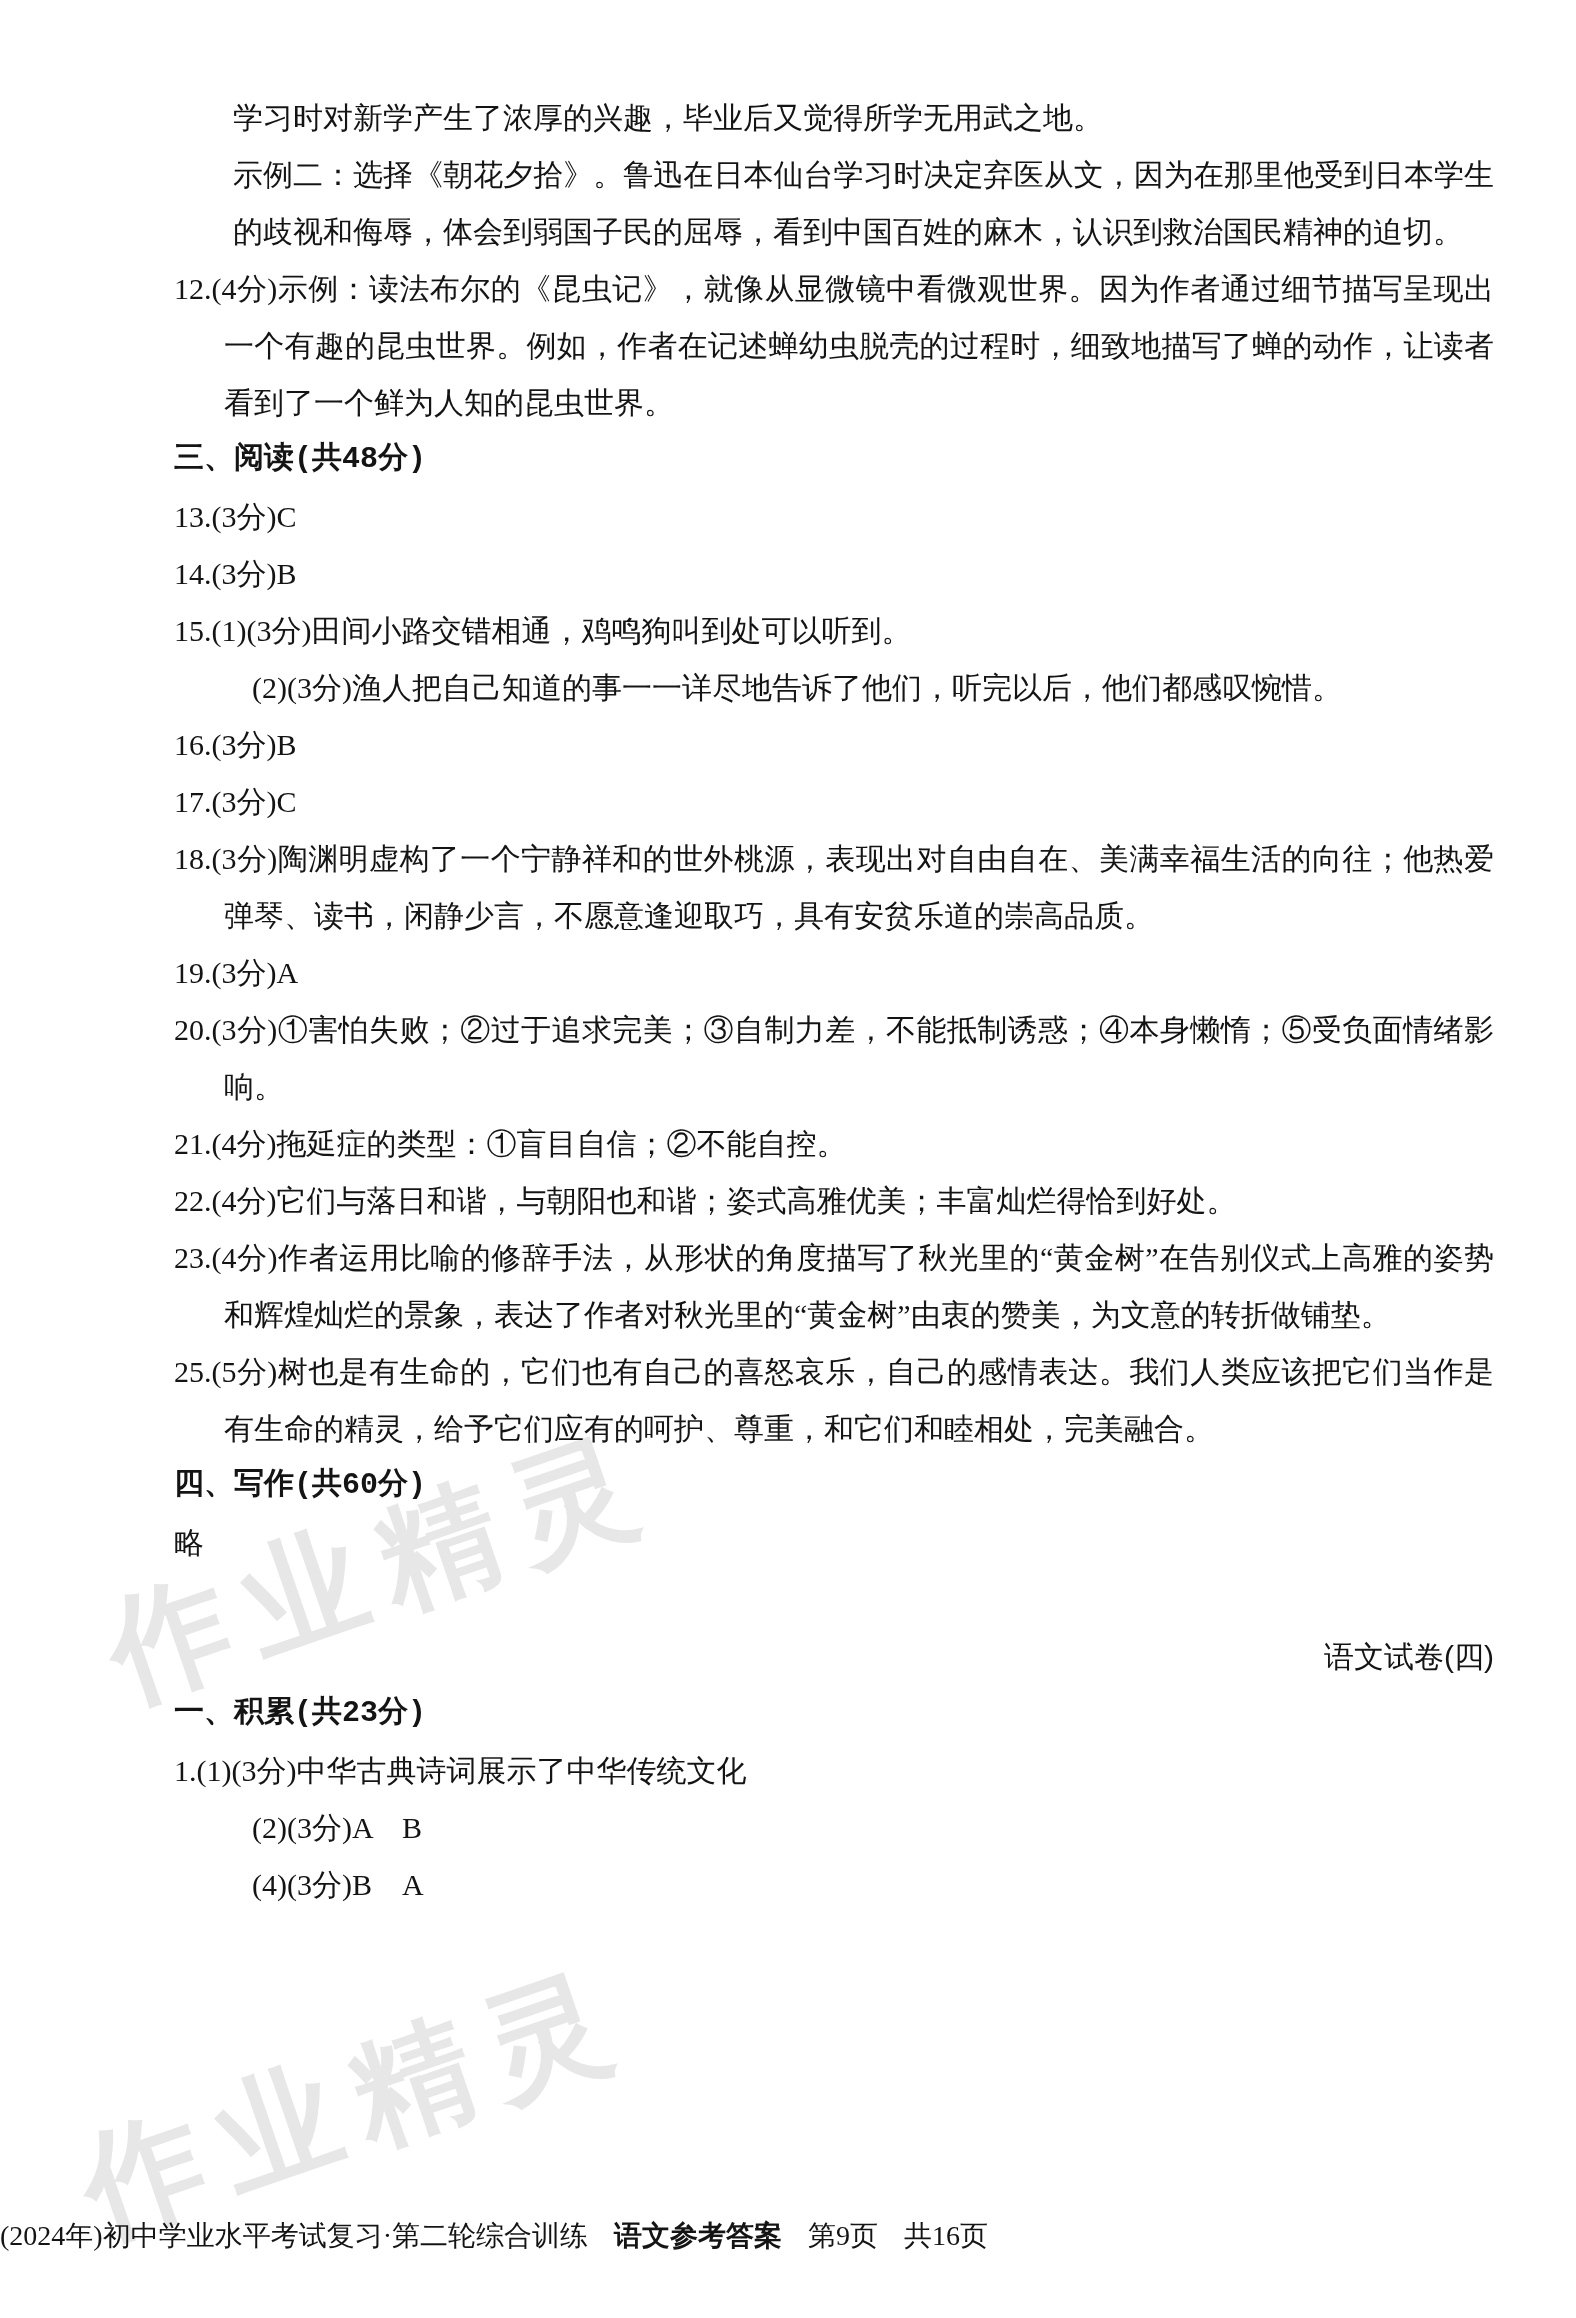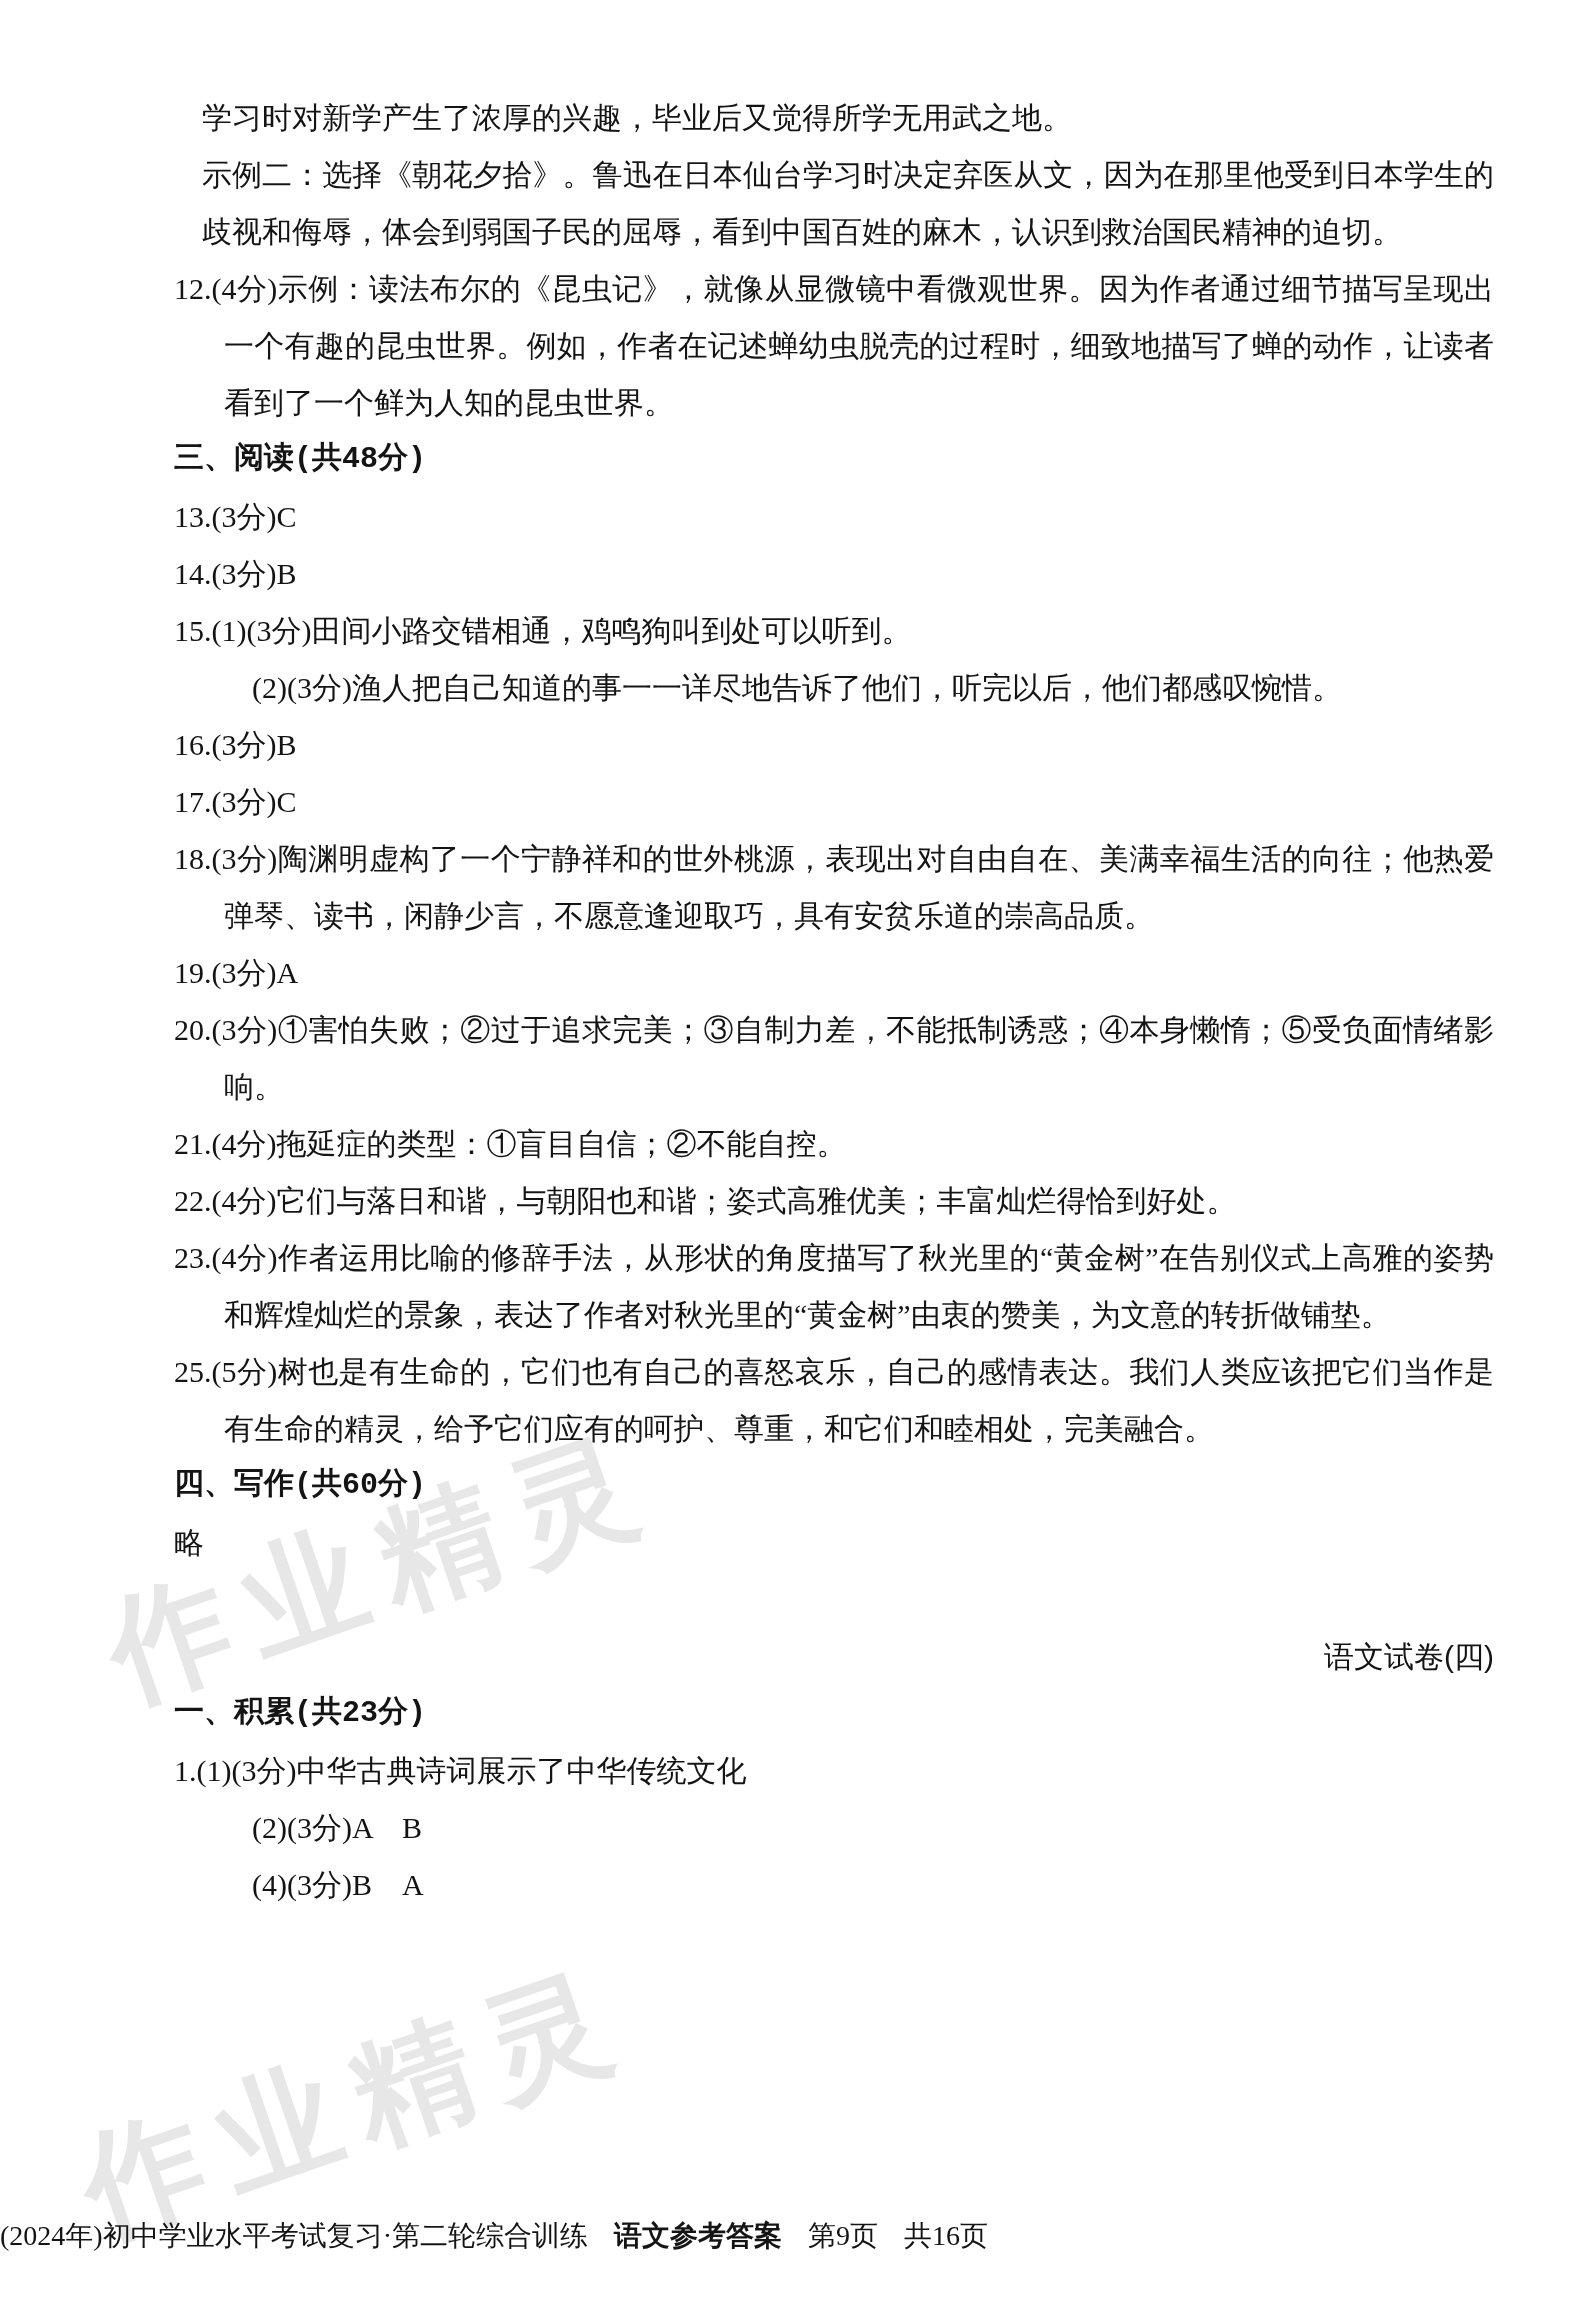--- a/index.html
+++ b/index.html
@@ -15,21 +15,21 @@
   }
   .content {
     position: absolute;
     left: 174px;
     top: 89px;
     width: 1320px;
     font-size: 30px;
     line-height: 57px;
   }
   .line { text-align: justify; }
-  .cont { margin-left: 28px; }
+  .cont { margin-left: 59px; }
   .item { padding-left: 50px; text-indent: -50px; }
   .sub  { margin-left: 78px; }
   .plain { }
   .section {
     font-family: Liberation Mono, monospace;
     font-weight: bold;
   }
   .center-title {
     text-align: right;
     font-family: "Liberation Sans", "DejaVu Sans", sans-serif;

